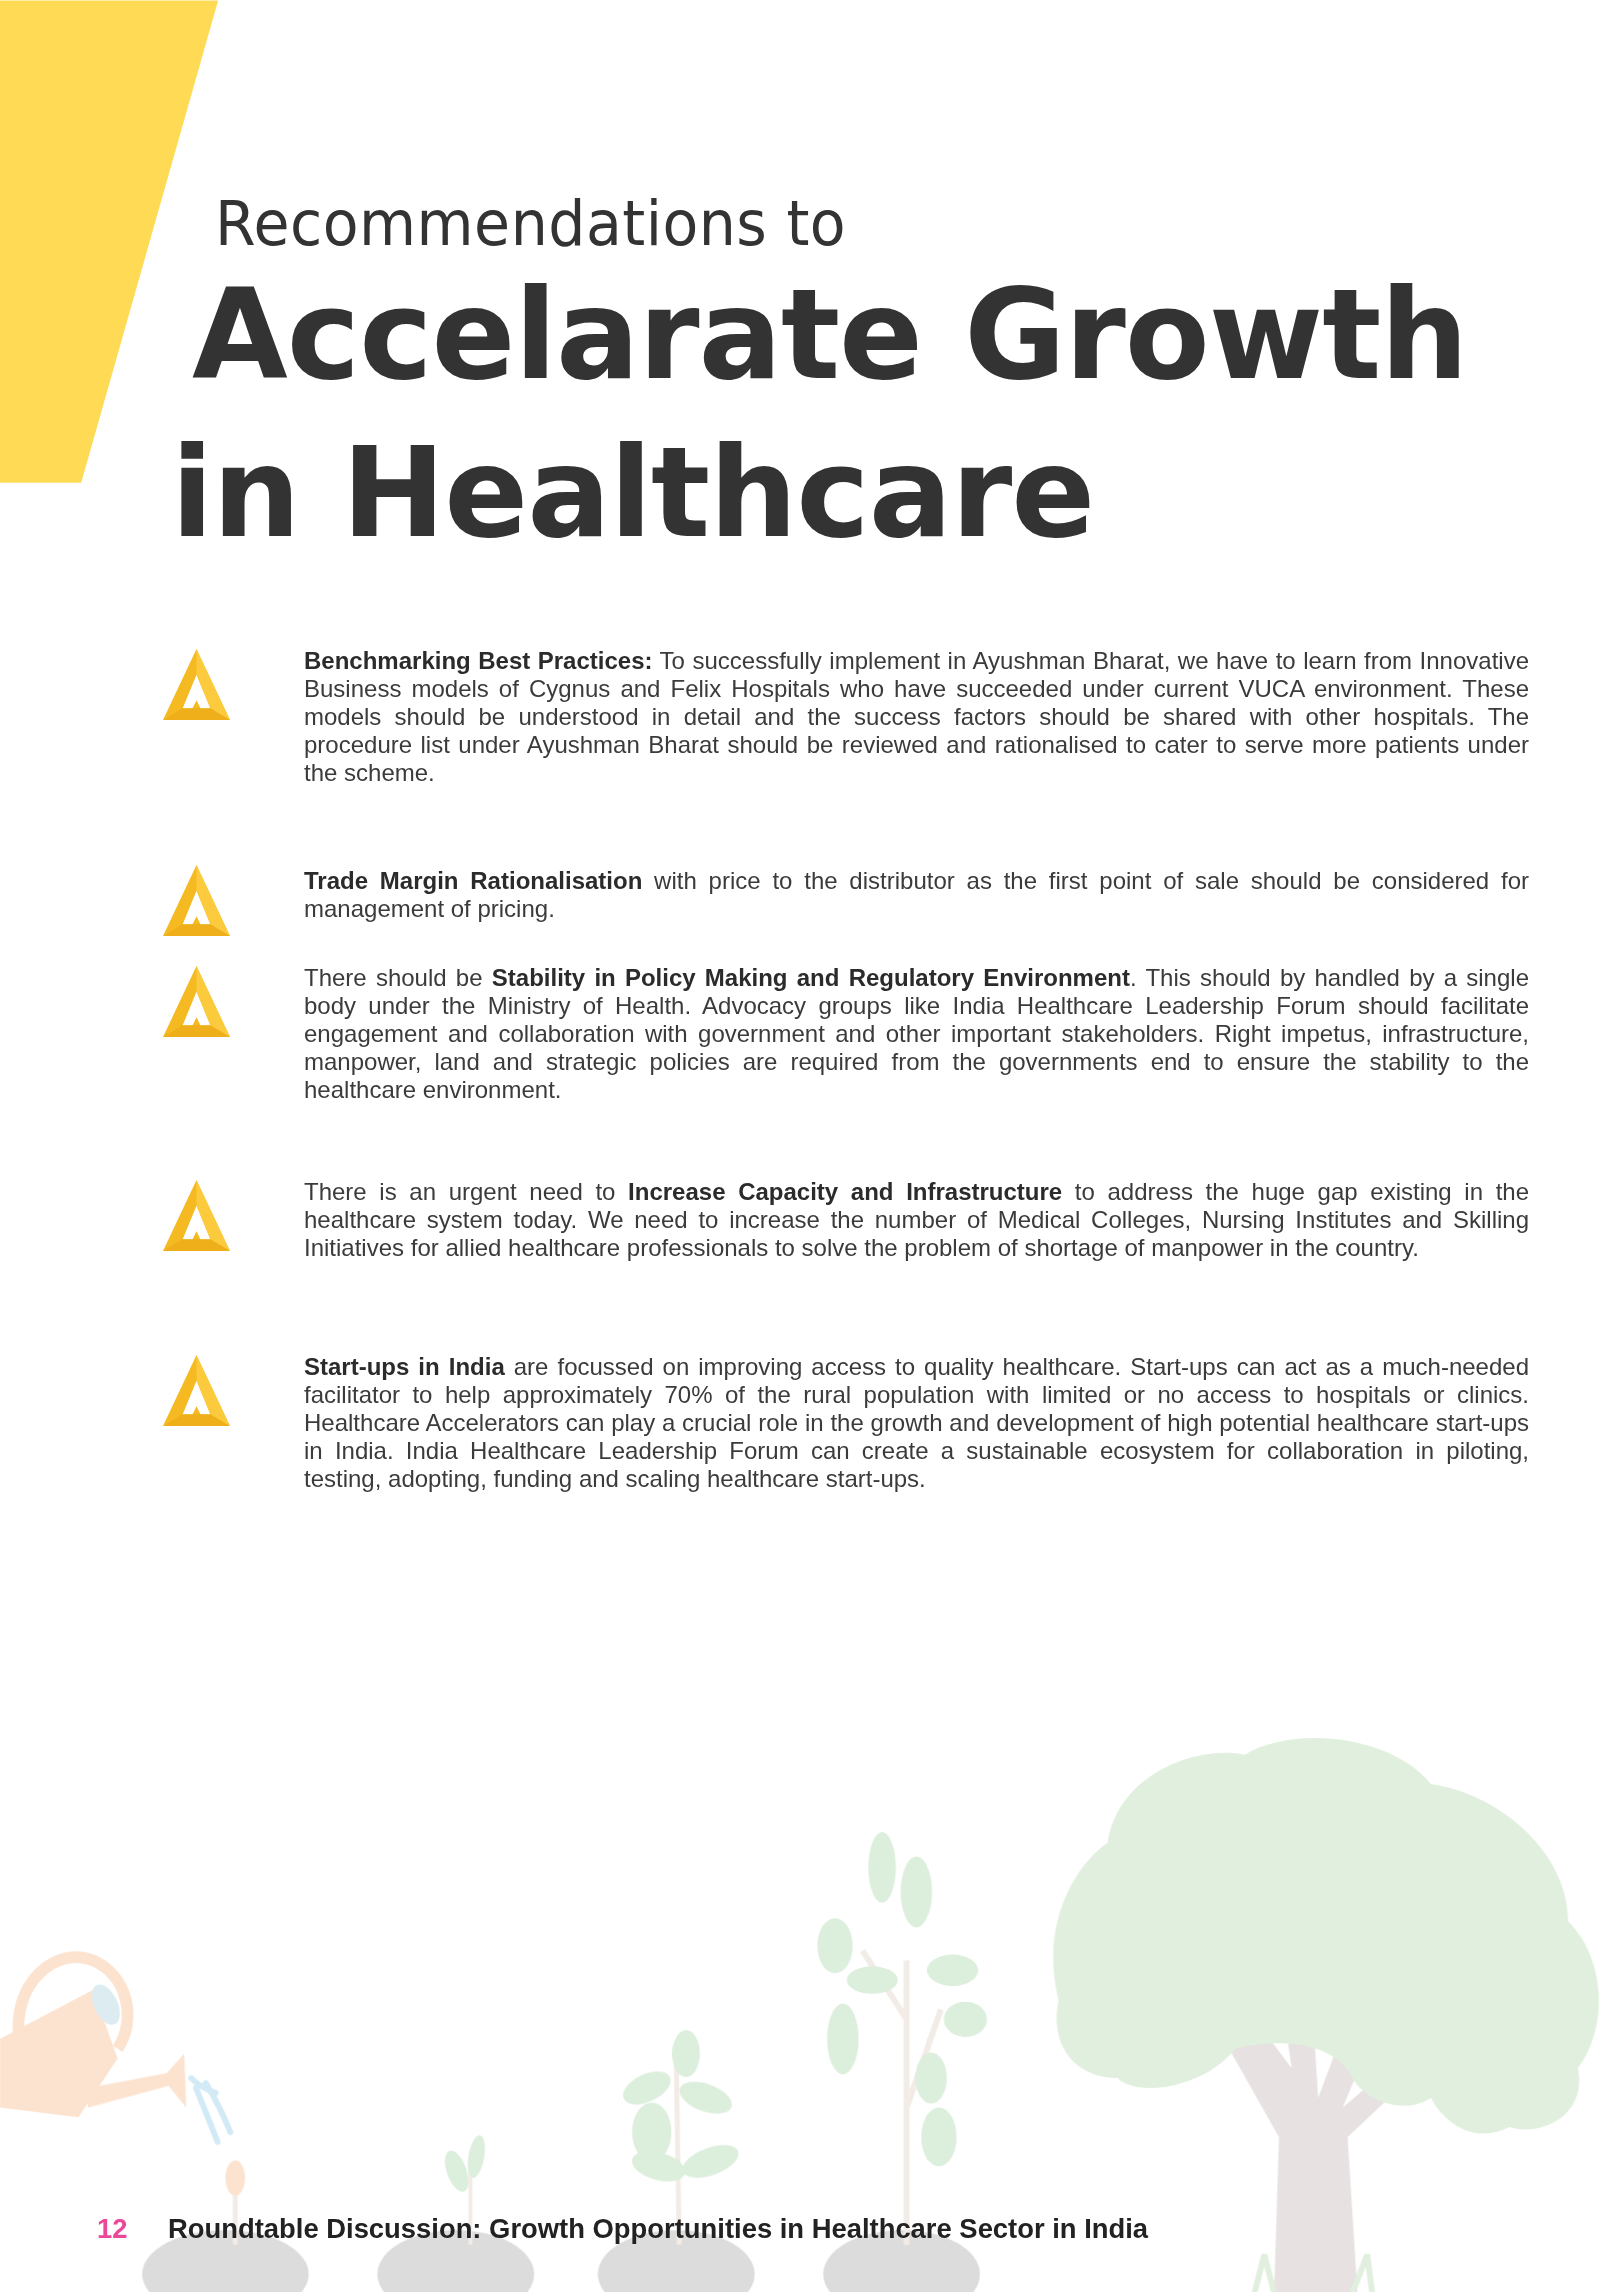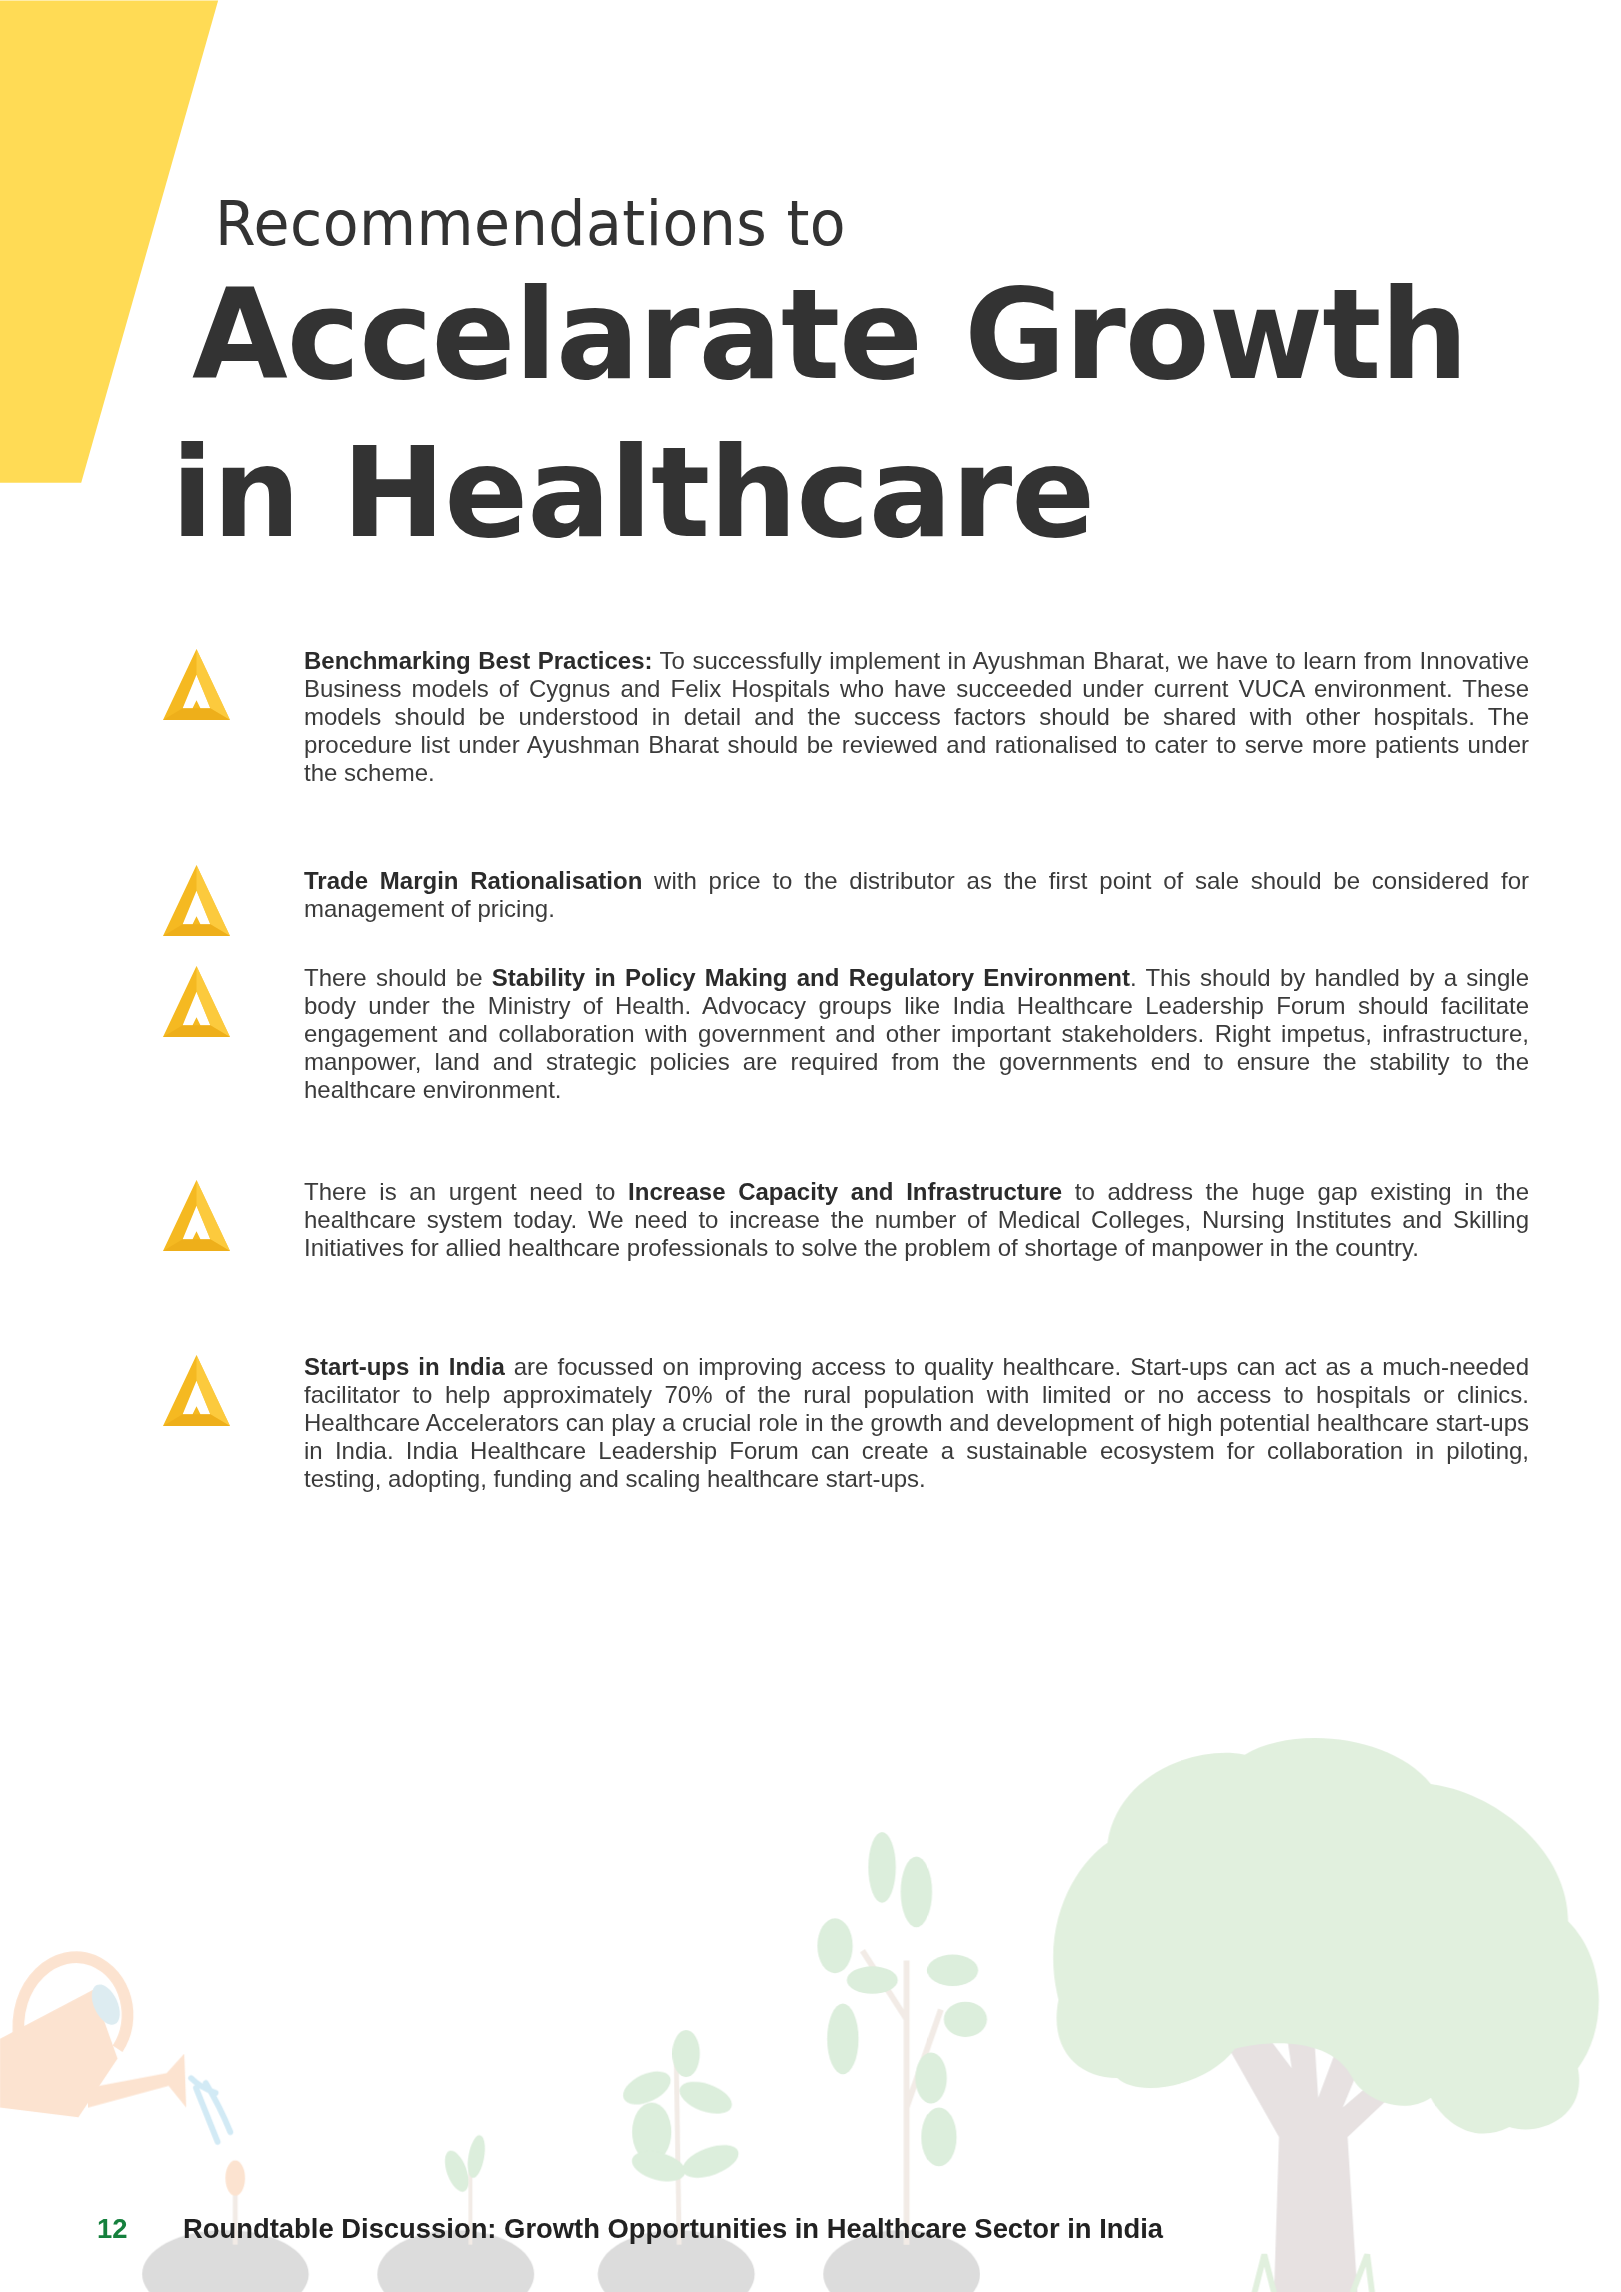--- a/index.html
+++ b/index.html
@@ -20,24 +20,24 @@
   .recs { position: absolute; left: 0; top: 0; width: 100%; }
   .rec { position: absolute; left: 0; width: 100%; }
   .rec-icon { position: absolute; left: 163px; width: 67px; height: 71px; }
   .rec-text { position: absolute; left: 304px; width: 1225px; font-size: 24px; line-height: 28px;
               color: #3b3b3b; text-align: justify; font-family: "Liberation Sans", sans-serif; font-weight: normal; }
   .rec-text b { font-weight: bold; color: #2b2b2b; }
 
   .illus { position: absolute; left: 0; top: 1725px; width: 1621px; height: 568px; }
 
   .footer { position: absolute; left: 0; top: 2213px; width: 100%; height: 39px; }
-  .page-num { position: absolute; left: 97px; top: 0; font-size: 27.4px; font-weight: bold; color: #15803d;
+  .page-num { position: absolute; left: 97px; top: 0; font-size: 27.4px; font-weight: bold; color: #ec4899;
               font-family: "Liberation Sans", sans-serif; text-align: right; }
   .footer-title { position: absolute; left: 168px; top: 0; font-size: 27.4px; font-weight: bold; color: #222222;
-                  font-family: "Liberation Sans", sans-serif; white-space: nowrap; margin-left: 15px; }
+                  font-family: "Liberation Sans", sans-serif; white-space: nowrap; }
 </style>
 </head>
 <body>
 
 <svg class="accent-shape" viewBox="0 0 230 500" width="225" height="490">
   <polygon points="0,0 223,0 83,493 0,493" fill="#FFDB55"></polygon>
 </svg>
 
 <div class="title-sub">Recommendations to</div>
 <div class="title-main title-line1">Accelarate Growth</div>

